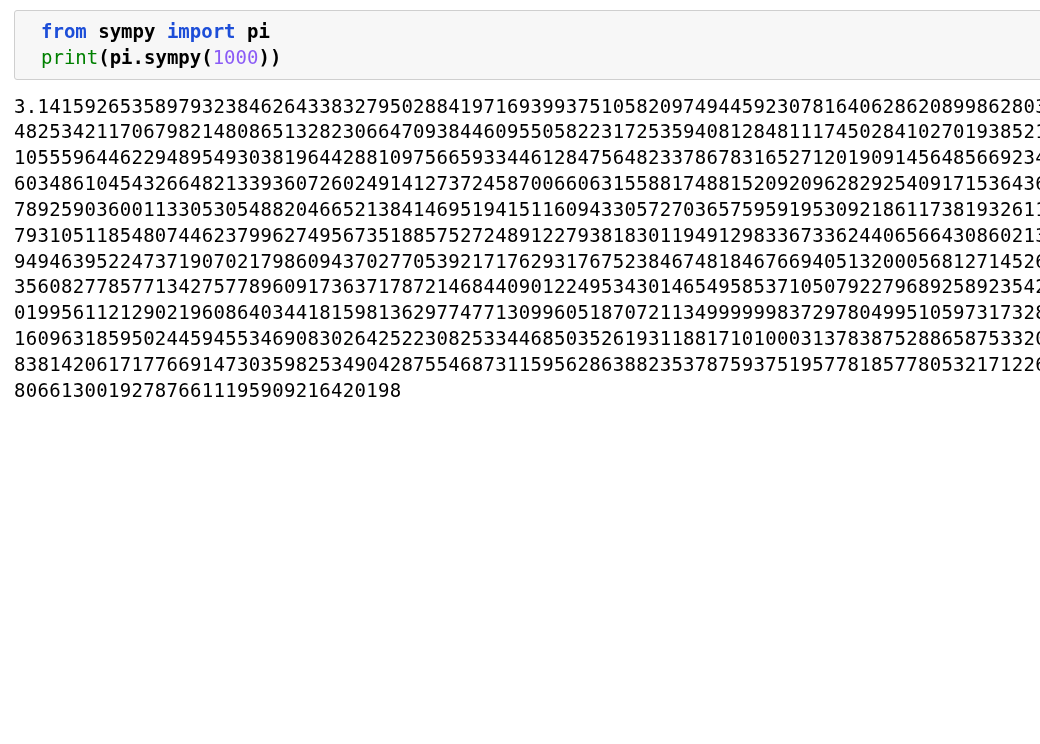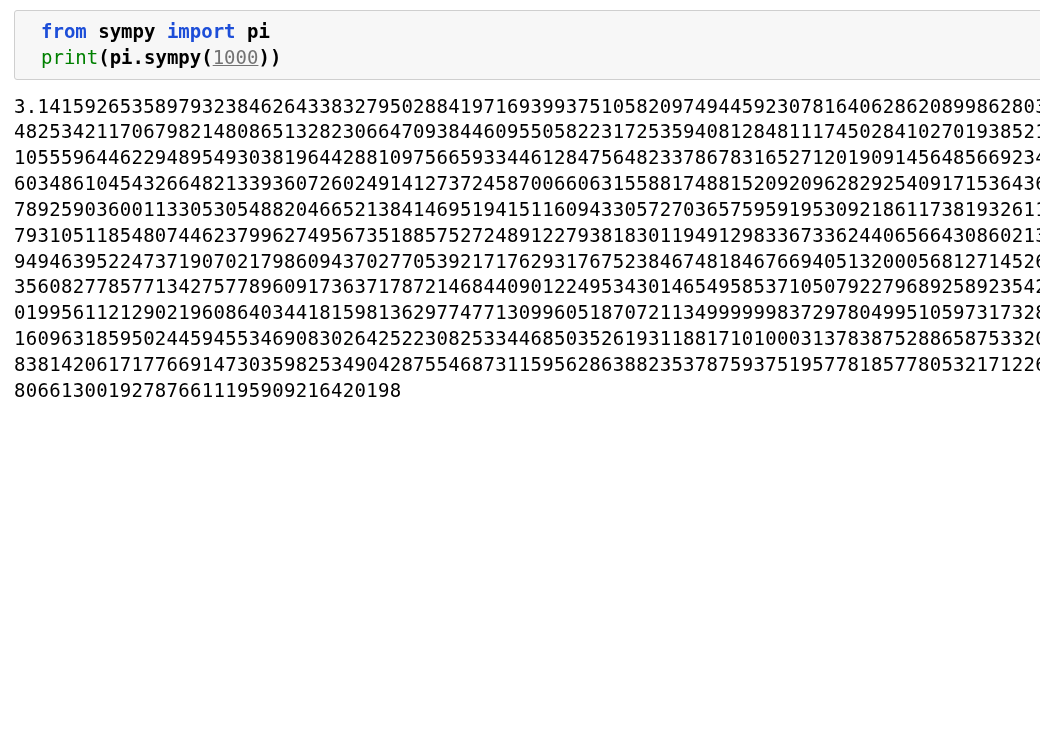--- a/index.html
+++ b/index.html
@@ -17,21 +17,21 @@
   }
   .code-cell {
     border: 1px solid #cfcfcf;
     border-radius: 3px;
     background: #f7f7f7;
     padding: 8px 12px 8px 26px;
     margin-bottom: 14px;
   }
   .tok-keyword { color: #1d4ed8; font-weight: bold; }
   .tok-builtin { color: #008000; }
-  .tok-number  { color: #737373; text-decoration: underline; }
+  .tok-number  { color: #8b5cf6; }
   .tok-plain   { color: #000000; font-weight: bold; }
   .output {
     font-family: Menlo, Consolas, "DejaVu Sans Mono", "Courier New", monospace;
     white-space: pre-wrap;
     word-break: break-all;
     letter-spacing: 0.3px;
     color: #000000;
   }
 </style>
 </head>

